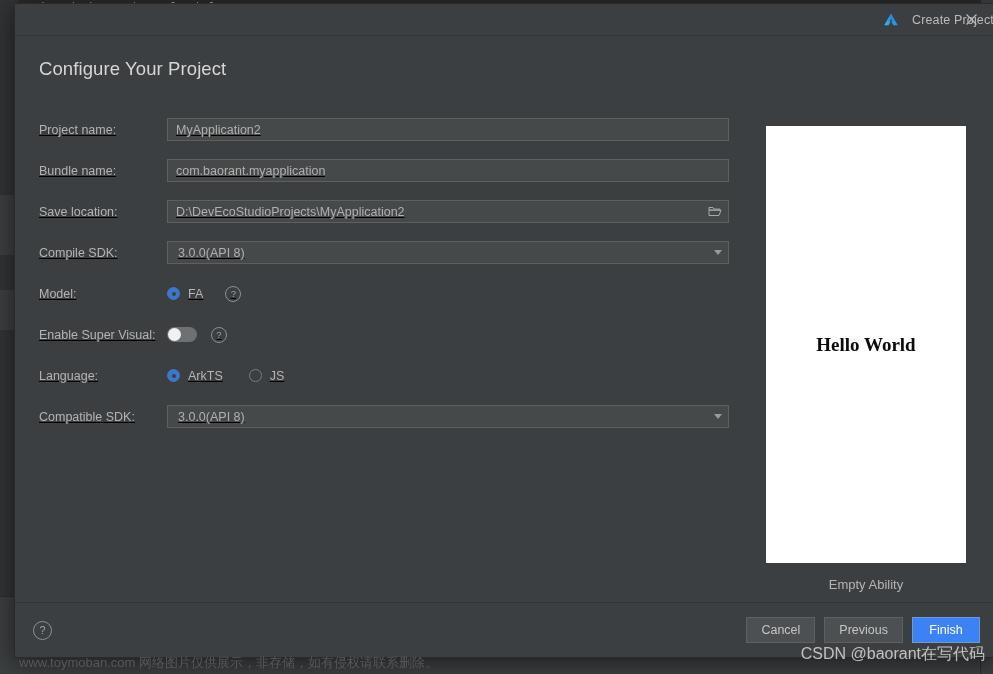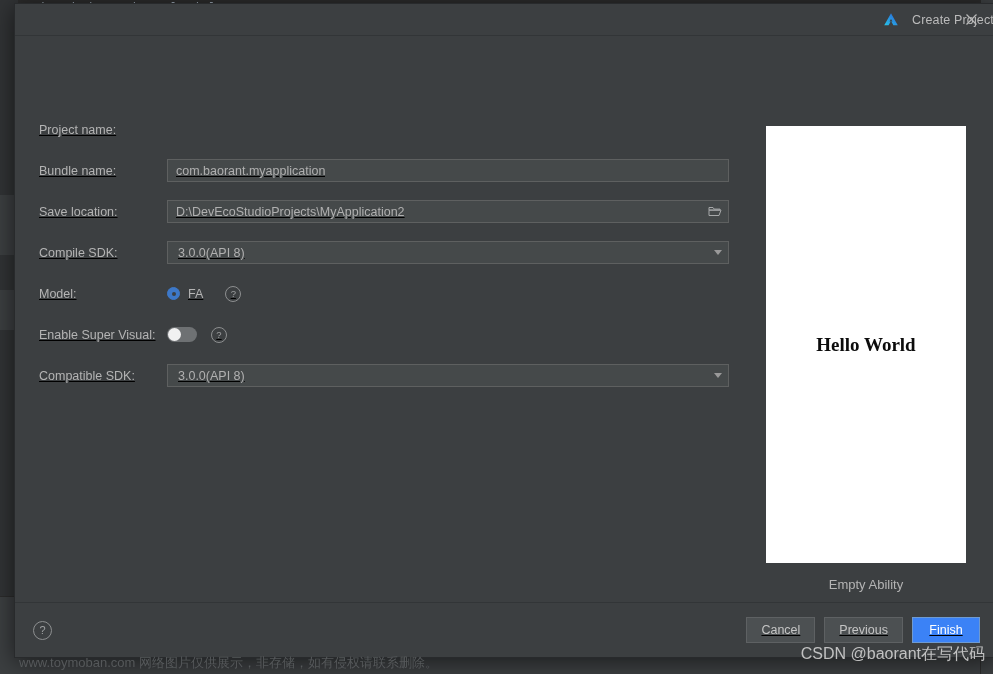--- a/index.html
+++ b/index.html
@@ -314,21 +314,20 @@
     color: #9fa1a2;
     font-size: 11px;
     line-height: 16px;
     text-align: center;
     cursor: pointer;
   }
   .footer-buttons {
     margin-left: auto;
     display: flex;
     gap: 9px;
-    text-decoration: underline;
   }
   .btn {
     min-width: 68px;
     height: 26px;
     padding: 0 14px;
     font-size: 12.5px;
     color: #c5c5c5;
     background: #4c5052;
     border: 1px solid #5e6163;
     box-sizing: border-box;
@@ -404,25 +403,29 @@
     <div class="dlg-close">
       <svg width="13" height="13" viewBox="0 0 13 13">
         <line x1="1.5" y1="1.5" x2="11.5" y2="11.5" stroke="#b9b9b9" stroke-width="1.3"></line>
         <line x1="11.5" y1="1.5" x2="1.5" y2="11.5" stroke="#b9b9b9" stroke-width="1.3"></line>
       </svg>
     </div>
   </div>
 
   <div class="dlg-body">
 
+    <div class="dlg-heading">Configure Your Project</div>
 
     <div class="form-area">
 
       <div class="form-row">
         <div class="form-label">Project name:</div>
+        <div class="field">
+          <span class="field-value">MyApplication2</span>
+        </div>
       </div>
 
       <div class="form-row">
         <div class="form-label">Bundle name:</div>
         <div class="field">
           <span class="field-value">com.baorant.myapplication</span>
         </div>
       </div>
 
       <div class="form-row">
@@ -460,20 +463,29 @@
       <div class="form-row">
         <div class="form-label">Enable Super Visual:</div>
         <div class="ctrl-group">
           <span class="toggle">
             <span class="knob"></span>
           </span>
           <span class="help-circle" style="margin-left:14px;">?</span>
         </div>
       </div>
 
+      <div class="form-row">
+        <div class="form-label">Language:</div>
+        <div class="ctrl-group">
+          <span class="radio on"></span>
+          <span class="ctrl-label">ArkTS</span>
+          <span class="radio off" style="margin-left:26px;"></span>
+          <span class="ctrl-label">JS</span>
+        </div>
+      </div>
 
       <div class="form-row">
         <div class="form-label">Compatible SDK:</div>
         <div class="field combo">
           <span class="field-value">3.0.0(API 8)</span>
           <span class="field-trailing">
             <span class="caret-down"></span>
           </span>
         </div>
       </div>

